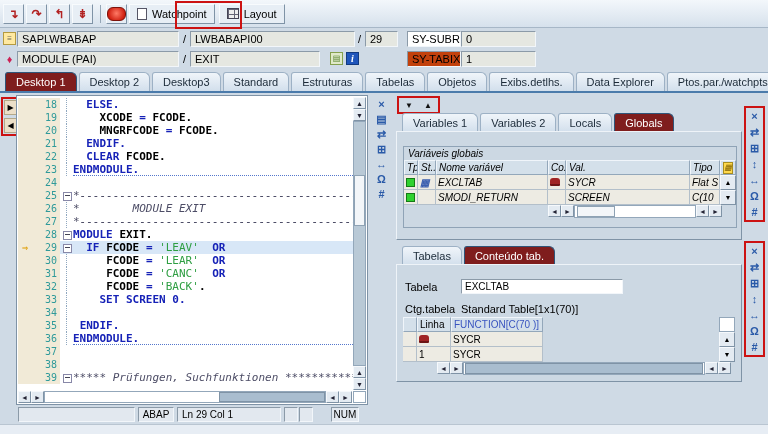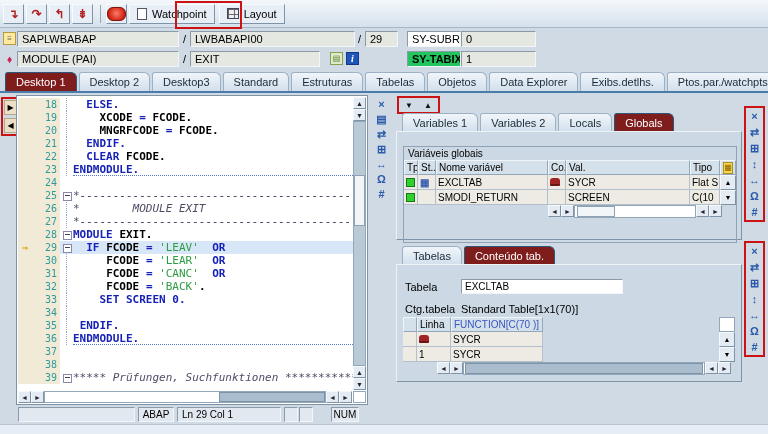--- a/index.html
+++ b/index.html
@@ -10,21 +10,21 @@
   .stepg{color:#b22222;font-weight:bold;font-size:12px;line-height:1;}
   .sep{width:1px;height:18px;background:#95a6b6;margin:0 5px;}
   .stopicon{width:17px;height:12px;border:1px solid #7d120a;border-radius:6px;background:radial-gradient(circle at 50% 45%,#ff7a66,#cf1f10 75%);}
   .txtbtn{height:20px;background:#e7eef5;border:1px solid;border-color:#f8fbfd #7f93a6 #7f93a6 #f8fbfd;display:flex;align-items:center;gap:5px;padding:0 7px;margin-right:4px;box-sizing:border-box;}
   .docicon{width:10px;height:12px;background:#fff;border:1px solid #556;box-sizing:border-box;}
   .layicon{width:12px;height:11px;border:1px solid #445;background:#eee;background-image:linear-gradient(#667 1px,transparent 1px),linear-gradient(90deg,#667 1px,transparent 1px);background-size:6px 5px;box-sizing:border-box;}
   .redbox{position:absolute;border:2px solid #cc1212;pointer-events:none;z-index:50;background:transparent;}
   
   .fld{position:absolute;height:16px;border:1px solid;border-color:#8b9aa8 #f2f6fa #f2f6fa #8b9aa8;background:#e5e7e1;display:flex;align-items:center;padding:0 4px;box-sizing:border-box;white-space:nowrap;overflow:hidden;}
   .fld.white{background:#fff;}
-  .fld.yellow{background:#22c55e;font-weight:bold;}
+  .fld.yellow{background:#c2410c;}
   .slash{position:absolute;height:16px;display:flex;align-items:center;}
   .hicon{position:absolute;width:13px;height:13px;display:flex;align-items:center;justify-content:center;box-sizing:border-box;}
   .progicon{background:#ffe9a0;border:1px solid #b49a40;color:#665;font-size:8px;}
   .evticon{color:#cc2255;font-size:11px;font-weight:bold;}
   .bookicon{background:#e0e9c9;border:1px solid #85a04e;color:#4a7a20;font-size:8px;}
   .infoicon{background:#1f55bb;border:1px solid #123a80;color:#fff;font-family:"Liberation Serif",serif;font-style:italic;font-weight:bold;font-size:10px;}
   
   .tabstrip{position:absolute;display:flex;gap:2px;align-items:flex-end;}
   .tab{height:18px;display:flex;align-items:center;padding:0 10px;background:linear-gradient(#f0f5fa,#d2dfec);border:1px solid #9db1c5;border-bottom:none;border-radius:3px 6px 0 0;color:#1b2a38;white-space:nowrap;}
   .tab.sel{background:#7f1d1d;color:#fff;border-color:#2f5579;}
@@ -146,22 +146,22 @@
   <div class="fld" style="left:461px;top:51px;width:75px;">1</div>
 
   <div id="desktop-tabs" class="tabstrip" style="left:5px;top:73px;height:18px;">
       <div class="tab sel">Desktop 1</div>
       <div class="tab">Desktop 2</div>
       <div class="tab">Desktop3</div>
       <div class="tab">Standard</div>
       <div class="tab">Estruturas</div>
       <div class="tab">Tabelas</div>
       <div class="tab">Objetos</div>
+      <div class="tab">Exibs.detlhs.</div>
       <div class="tab">Data Explorer</div>
-      <div class="tab">Exibs.detlhs.</div>
       <div class="tab">Ptos.par./watchpts</div>
     </div>
   <div class="tabline"></div>
 
   <div class="navcol">
     <span class="navbtn" id="nav0">▶</span>
     <span class="navbtn" id="nav1">◀</span>
   </div>
 
   <div class="editor">
@@ -239,21 +239,21 @@
       <span class="mini-btn">▲</span>
     </div>
 
   <div id="var-tabs" class="tabstrip" style="left:402px;top:113px;height:19px;">
       <div class="tab">Variables 1</div>
       <div class="tab">Variables 2</div>
       <div class="tab">Locals</div>
       <div class="tab sel">Globals</div>
     </div>
   <div class="panel" style="left:396px;top:131px;width:346px;height:109px;">
-    <div class="groupbox" style="left:6px;top:14px;width:334px;height:97px;">
+    <div class="groupbox" style="left:6px;top:14px;width:334px;height:82px;font-style:italic;">
       <div class="gtitle">Variáveis globais</div>
       <div class="thead" id="g-head" style="top:13px;">
           <span class="cell c0">Tp..</span>
           <span class="cell c1">St..</span>
           <span class="cell c2">Nome variável</span>
           <span class="cell c3">Co..</span>
           <span class="cell c4">Val.</span>
           <span class="cell c5">Tipo</span>
           <span class="cell c6">
             <span class="ygrid">▦</span>

